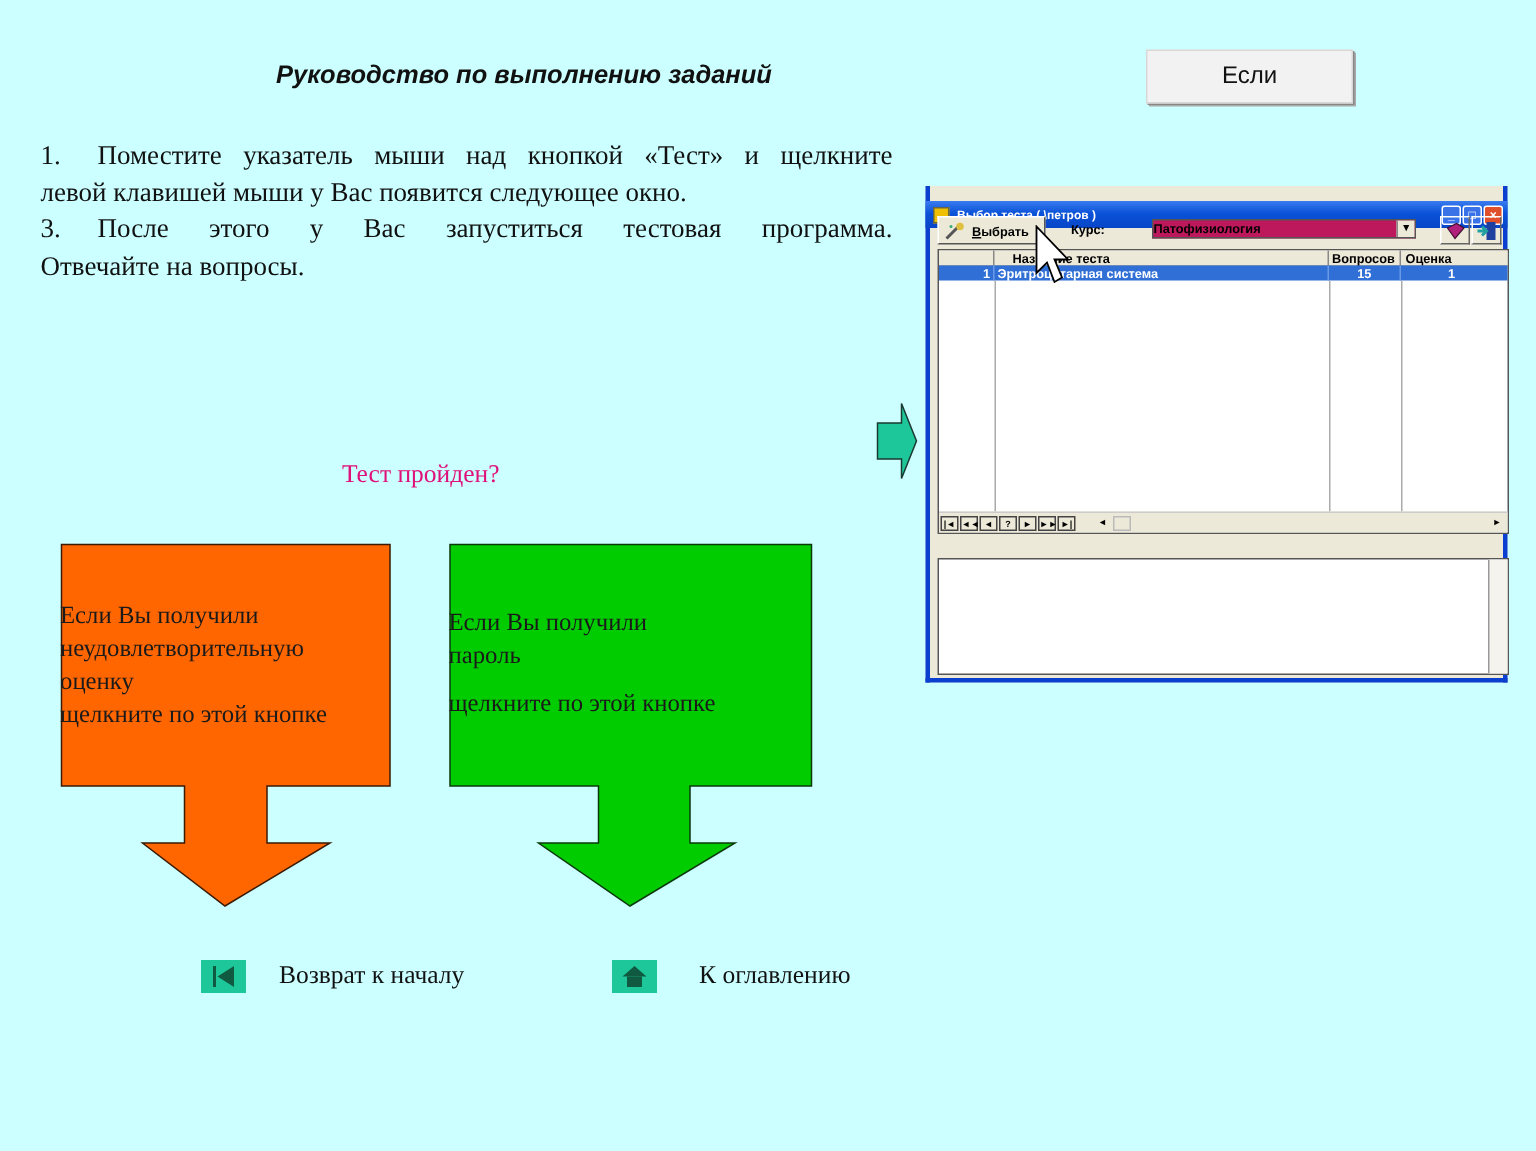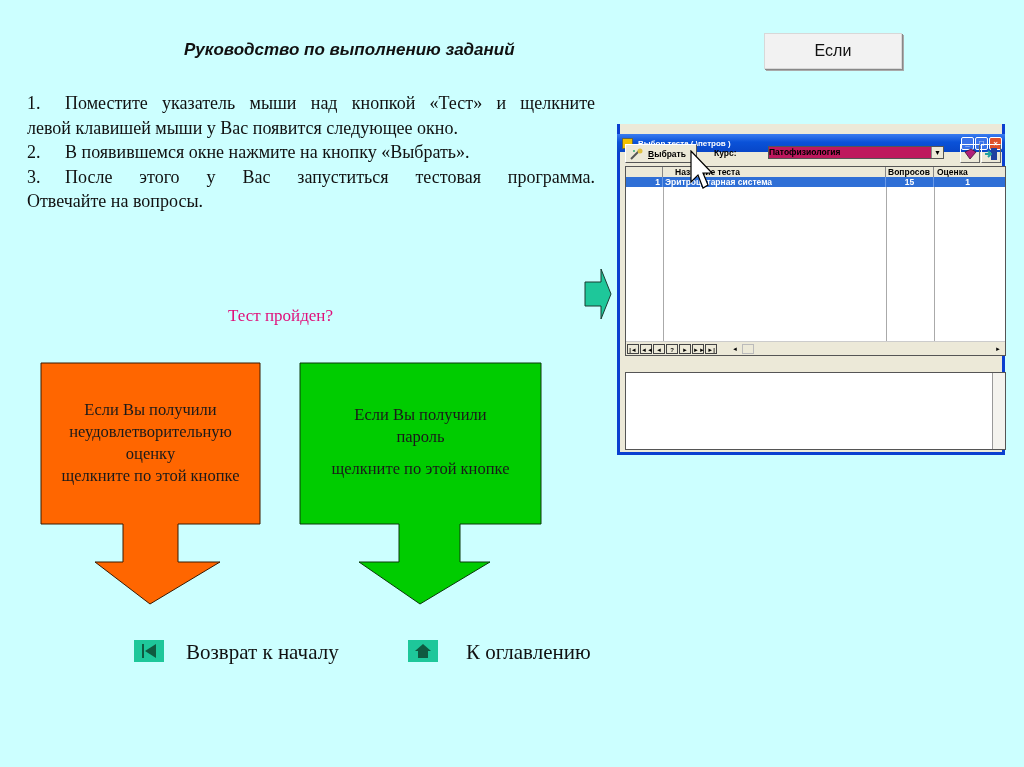--- a/index.html
+++ b/index.html
@@ -74,36 +74,35 @@
     .grid-row { position:absolute; left:0; top:10px; width:100%; height:10px; background:#2f6fd6; color:#fff; }
     .colsep { position:absolute; top:20px; bottom:14px; width:1px; background:#aaa; }
     .navbar { position:absolute; left:0; bottom:0; width:100%; height:13px; background:#ece9d8; border-top:1px solid #ccc; display:flex; align-items:center; }
     .navbar span { display:inline-block; width:12px; height:10px; border:1px solid #444; background:#ece9d8; font-size:6px; line-height:10px; text-align:center; margin-left:1px; box-sizing:border-box; }
     .memo { position:absolute; left:5px; top:248px; width:381px; height:78px; background:#fff; border:1px solid #555; box-sizing:border-box; }
     .memo .vscroll { position:absolute; right:0; top:0; width:12px; height:100%; background:#f4f3ee; border-left:1px solid #999; }
     .cursor { left:690px; top:150px; }
 
     .pass-q { left:228px; top:306px; font-size:17px; color:#e0107a; }
 
-    .shape-text { position:absolute; font-size:16.5px; line-height:22px; color:#1a1a1a; text-align:center; }
+    .shape-text { position:absolute; font-size:16.5px; line-height:22px; color:#1a1a1a; text-align:left; }
 
     .nav-btn { width:30px; height:22px; background:#1ec79a; display:flex; align-items:center; justify-content:center; cursor:pointer; }
-    .nav-label { font-size:21px; color:#111; }
+    .nav-label { font-size:17px; color:#111; }
   </style>
 </head>
 <body>
 
 <div class="abs title">Руководство по выполнению заданий</div>
 
 <div class="abs test-btn">Если</div>
 
 <div class="abs instructions">
   <p class="justify-line"><span class="num">1.</span><span>Поместите указатель мыши над кнопкой «Тест» и щелкните</span></p>
   <p>левой клавишей мыши у Вас появится следующее окно.</p>
-  <p><span class="num">2.</span><span>В появившемся окне нажмите на кнопку «Выбрать».</span></p>
   <p class="justify-line"><span class="num">3.</span><span>После этого у Вас запуститься тестовая программа.</span></p>
   <p>Отвечайте на вопросы.</p>
 </div>
 
 <svg class="abs teal-arrow" viewBox="0 0 28 52">
   <polygon points="1,14 17,14 17,1 27,26 17,51 17,38 1,38" fill="#1ec79a" stroke="#1a3a30" stroke-width="1"></polygon>
 </svg>
 
 <div class="abs win">
   <div class="win-titlebar">

